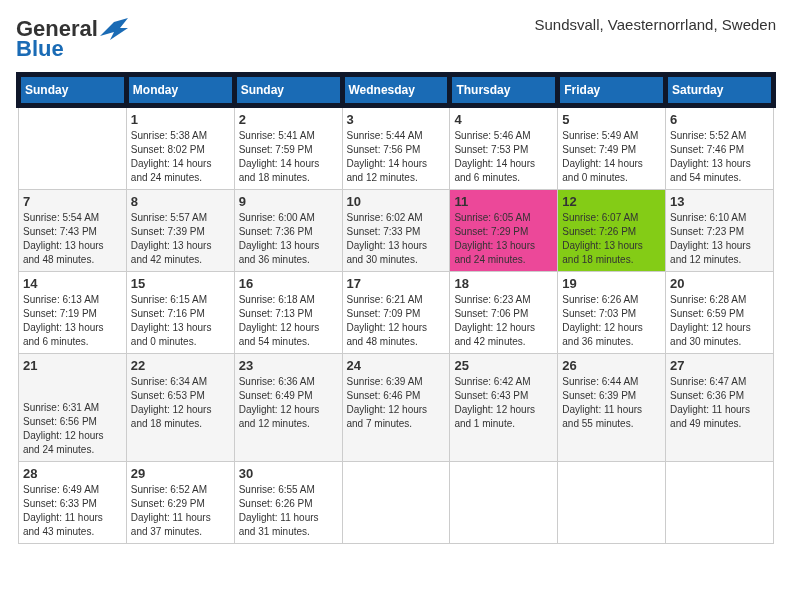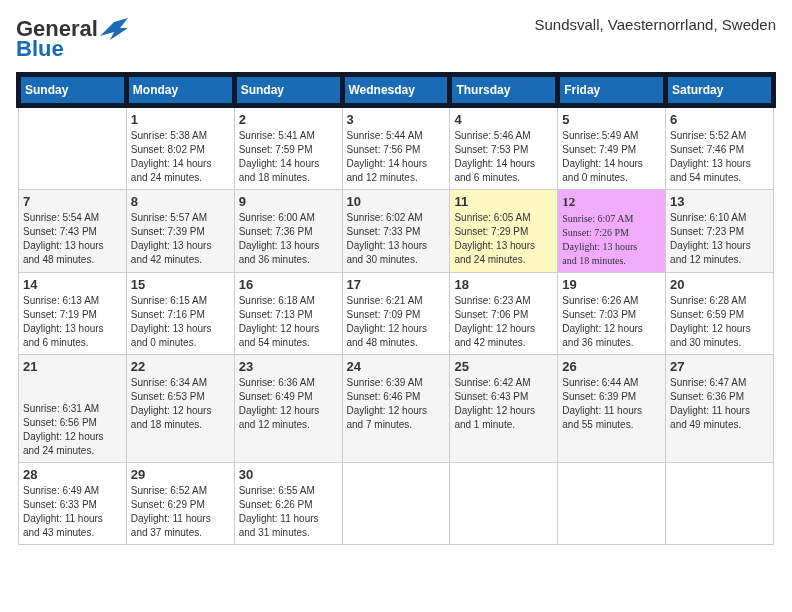--- a/index.html
+++ b/index.html
@@ -182,28 +182,28 @@
 Daylight: 13 hours
 and 36 minutes.</div>
         </td>
         <td style="background: rgb(245, 245, 245);">
           <div class="day-number">10</div>
           <div class="day-info" style="white-space: pre-line;">Sunrise: 6:02 AM
 Sunset: 7:33 PM
 Daylight: 13 hours
 and 30 minutes.</div>
         </td>
-        <td style="background: #fef9c3;">
+        <td style="background: #ec4899;">
           <div class="day-number">11</div>
           <div class="day-info" style="white-space: pre-line;">Sunrise: 6:05 AM
 Sunset: 7:29 PM
 Daylight: 13 hours
 and 24 minutes.</div>
         </td>
-        <td style="background: #f0abfc; font-family: Liberation Serif, serif;">
+        <td style="background: #84cc16;">
           <div class="day-number">12</div>
           <div class="day-info" style="white-space: pre-line;">Sunrise: 6:07 AM
 Sunset: 7:26 PM
 Daylight: 13 hours
 and 18 minutes.</div>
         </td>
         <td style="background: rgb(245, 245, 245);">
           <div class="day-number">13</div>
           <div class="day-info" style="white-space: pre-line;">Sunrise: 6:10 AM
 Sunset: 7:23 PM

